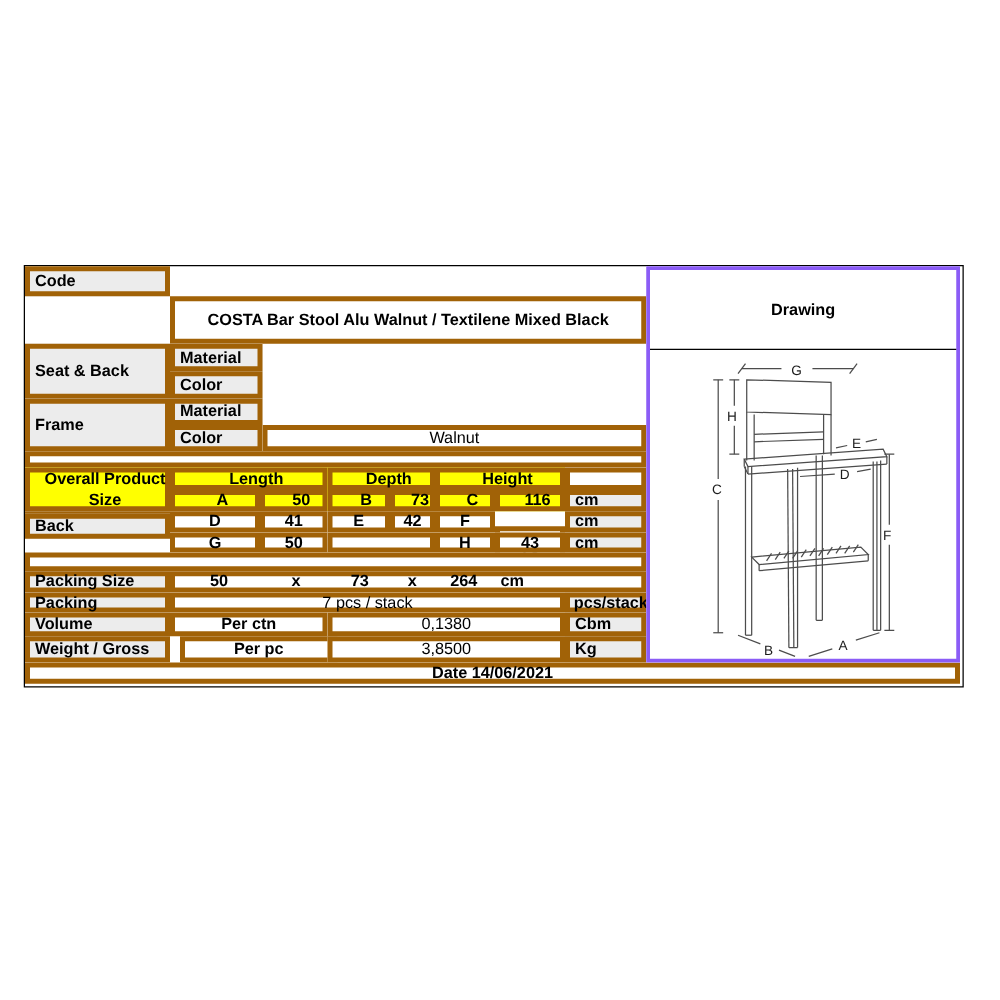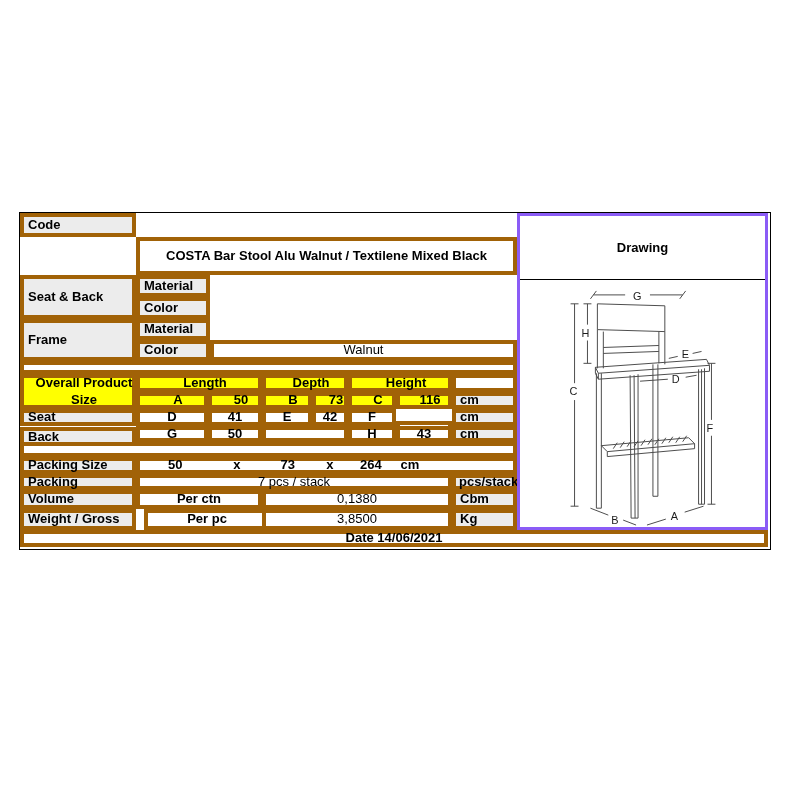--- a/index.html
+++ b/index.html
@@ -65,21 +65,21 @@
 
     <div class="cell lbl" style="left:0;top:196px;width:116px;height:17px">Seat</div>
     <div class="cell val b" style="left:116px;top:196px;width:72px;height:17px">D</div>
     <div class="cell val b" style="left:188px;top:196px;width:54px;height:17px">41</div>
     <div class="cell val b" style="left:242px;top:196px;width:50px;height:17px">E</div>
     <div class="cell val b" style="left:292px;top:196px;width:36px;height:17px">42</div>
     <div class="cell val b" style="left:328px;top:196px;width:48px;height:17px">F</div>
     <div class="cell val b" style="left:376px;top:208px;width:56px;height:35px">76</div>
     <div class="cell lbl" style="left:432px;top:196px;width:65px;height:17px">cm</div>
 
-    <div class="cell lbl" style="left:0;top:214px;width:116px;height:20px">Back</div>
+    <div class="cell lbl" style="left:0;top:198px;width:116px;height:20px">Back</div>
     <div class="cell val b" style="left:116px;top:213px;width:72px;height:16px">G</div>
     <div class="cell val b" style="left:188px;top:213px;width:54px;height:16px">50</div>
     <div class="cell" style="left:242px;top:213px;width:86px;height:16px"></div>
     <div class="cell val b" style="left:328px;top:213px;width:48px;height:16px">H</div>
     <div class="cell val b" style="left:376px;top:213px;width:56px;height:16px">43</div>
     <div class="cell lbl" style="left:432px;top:213px;width:65px;height:16px">cm</div>
 
     <div class="cell" style="left:0;top:229px;width:497px;height:15px"></div>
 
     <div class="cell lbl" style="left:0;top:244px;width:116px;height:17px">Packing Size</div>

